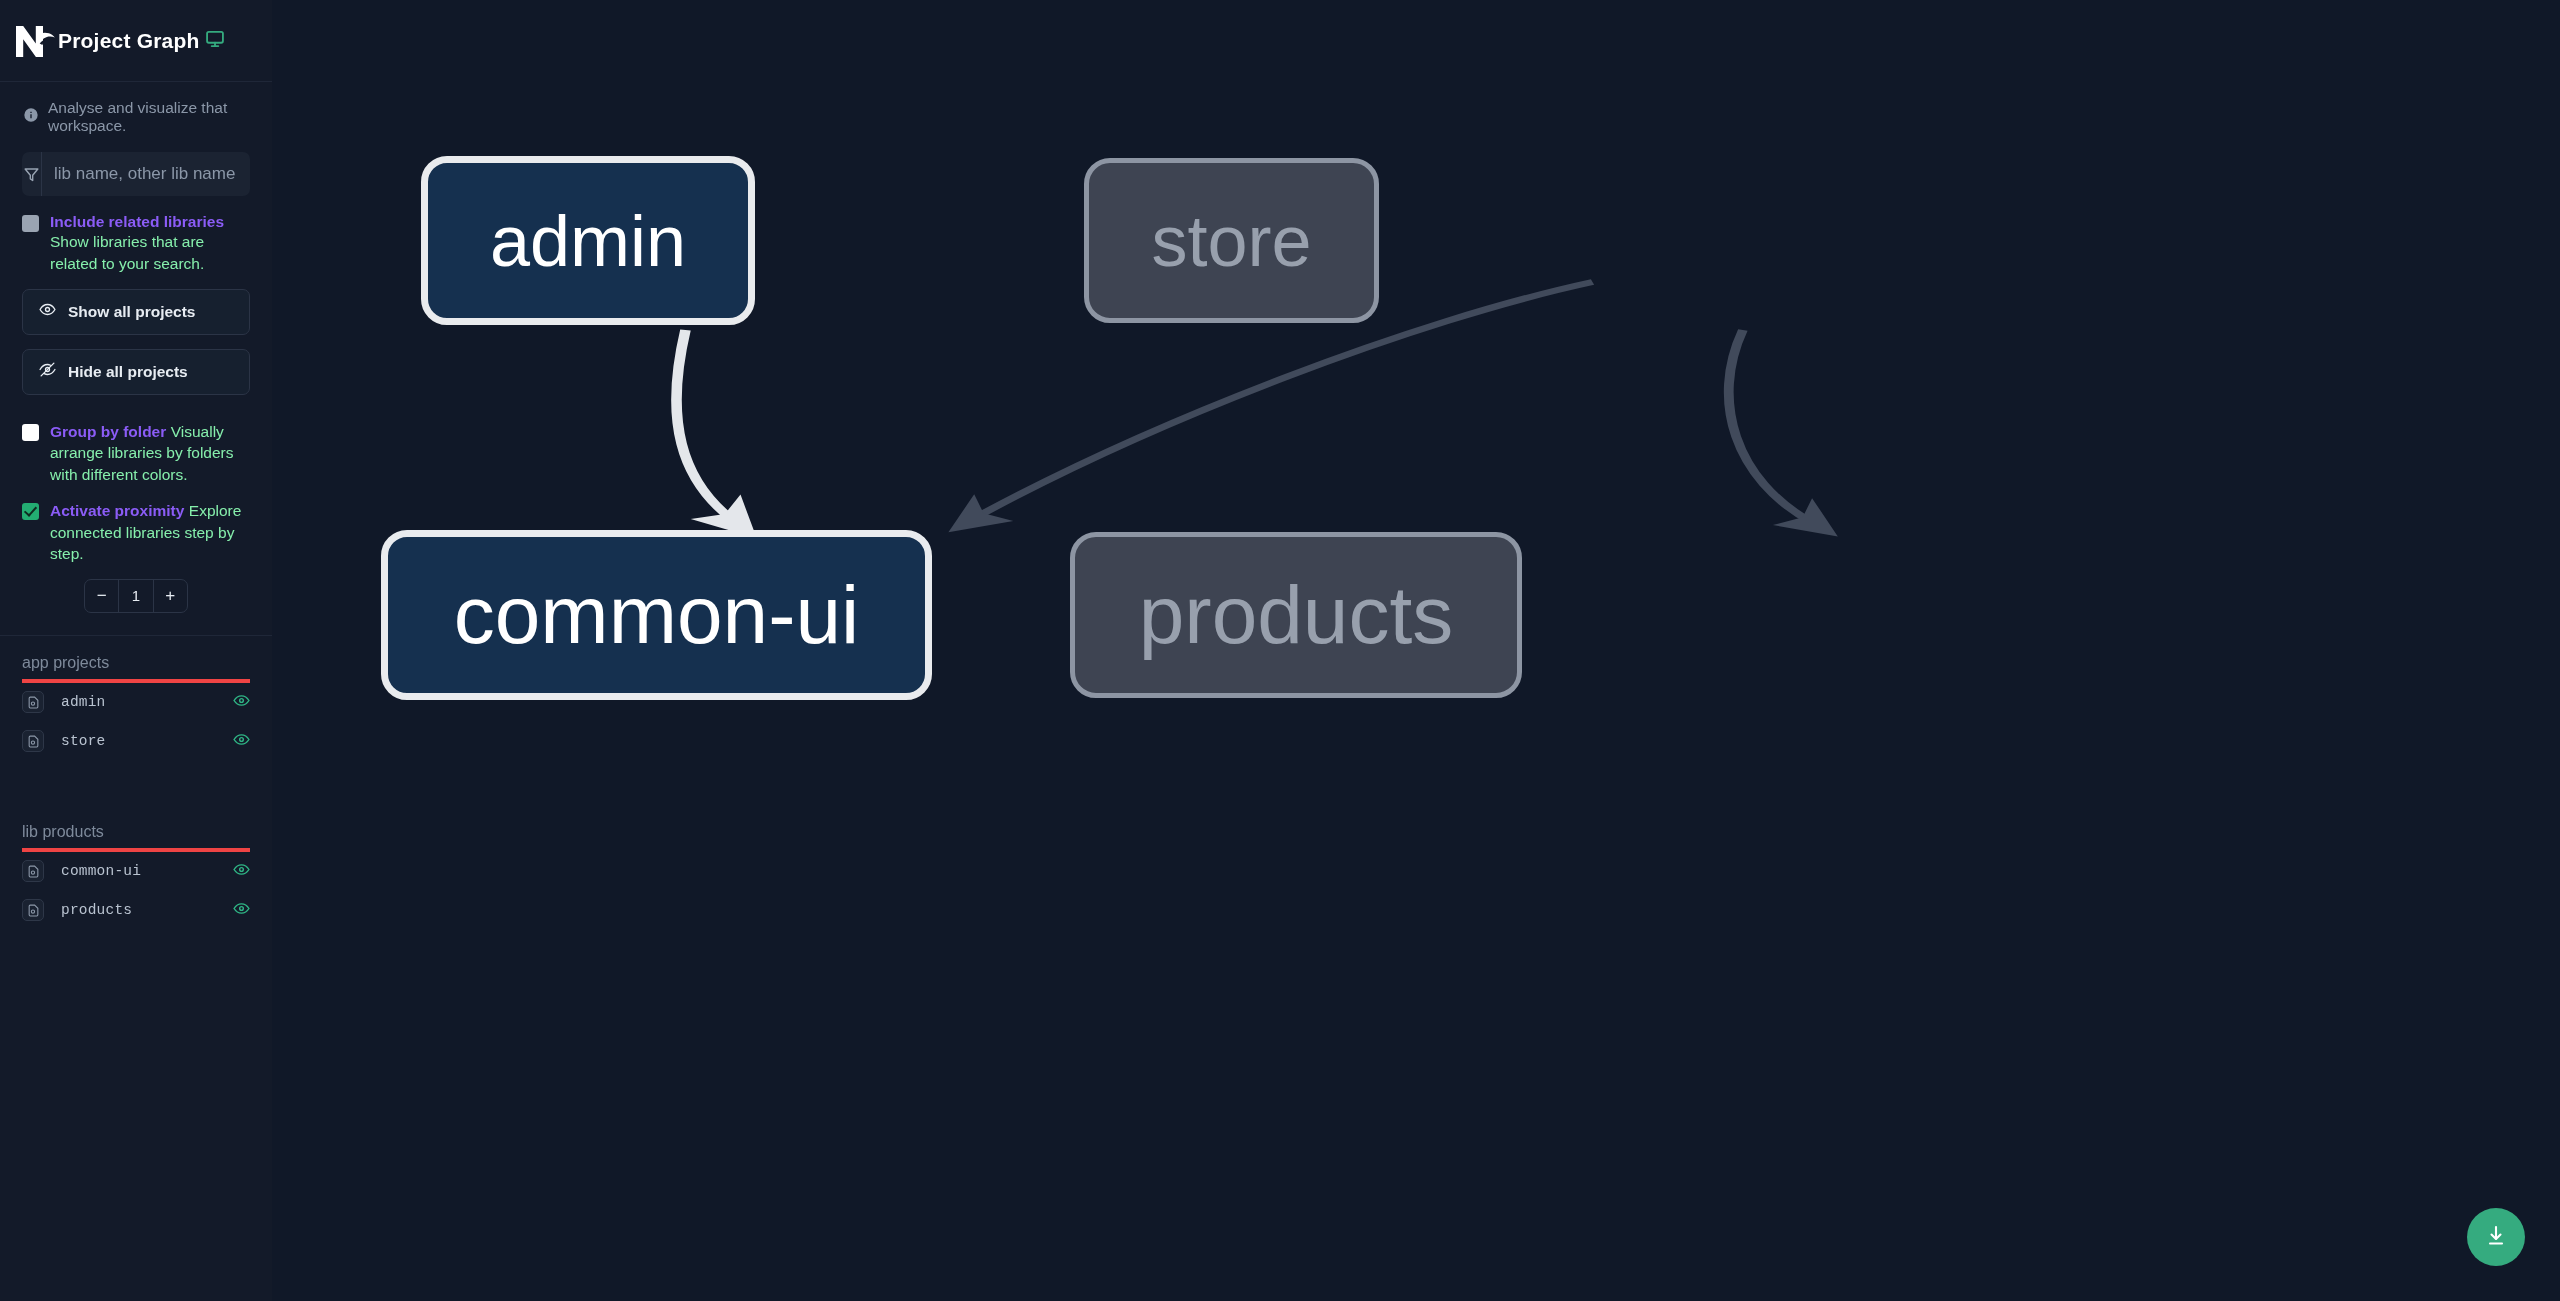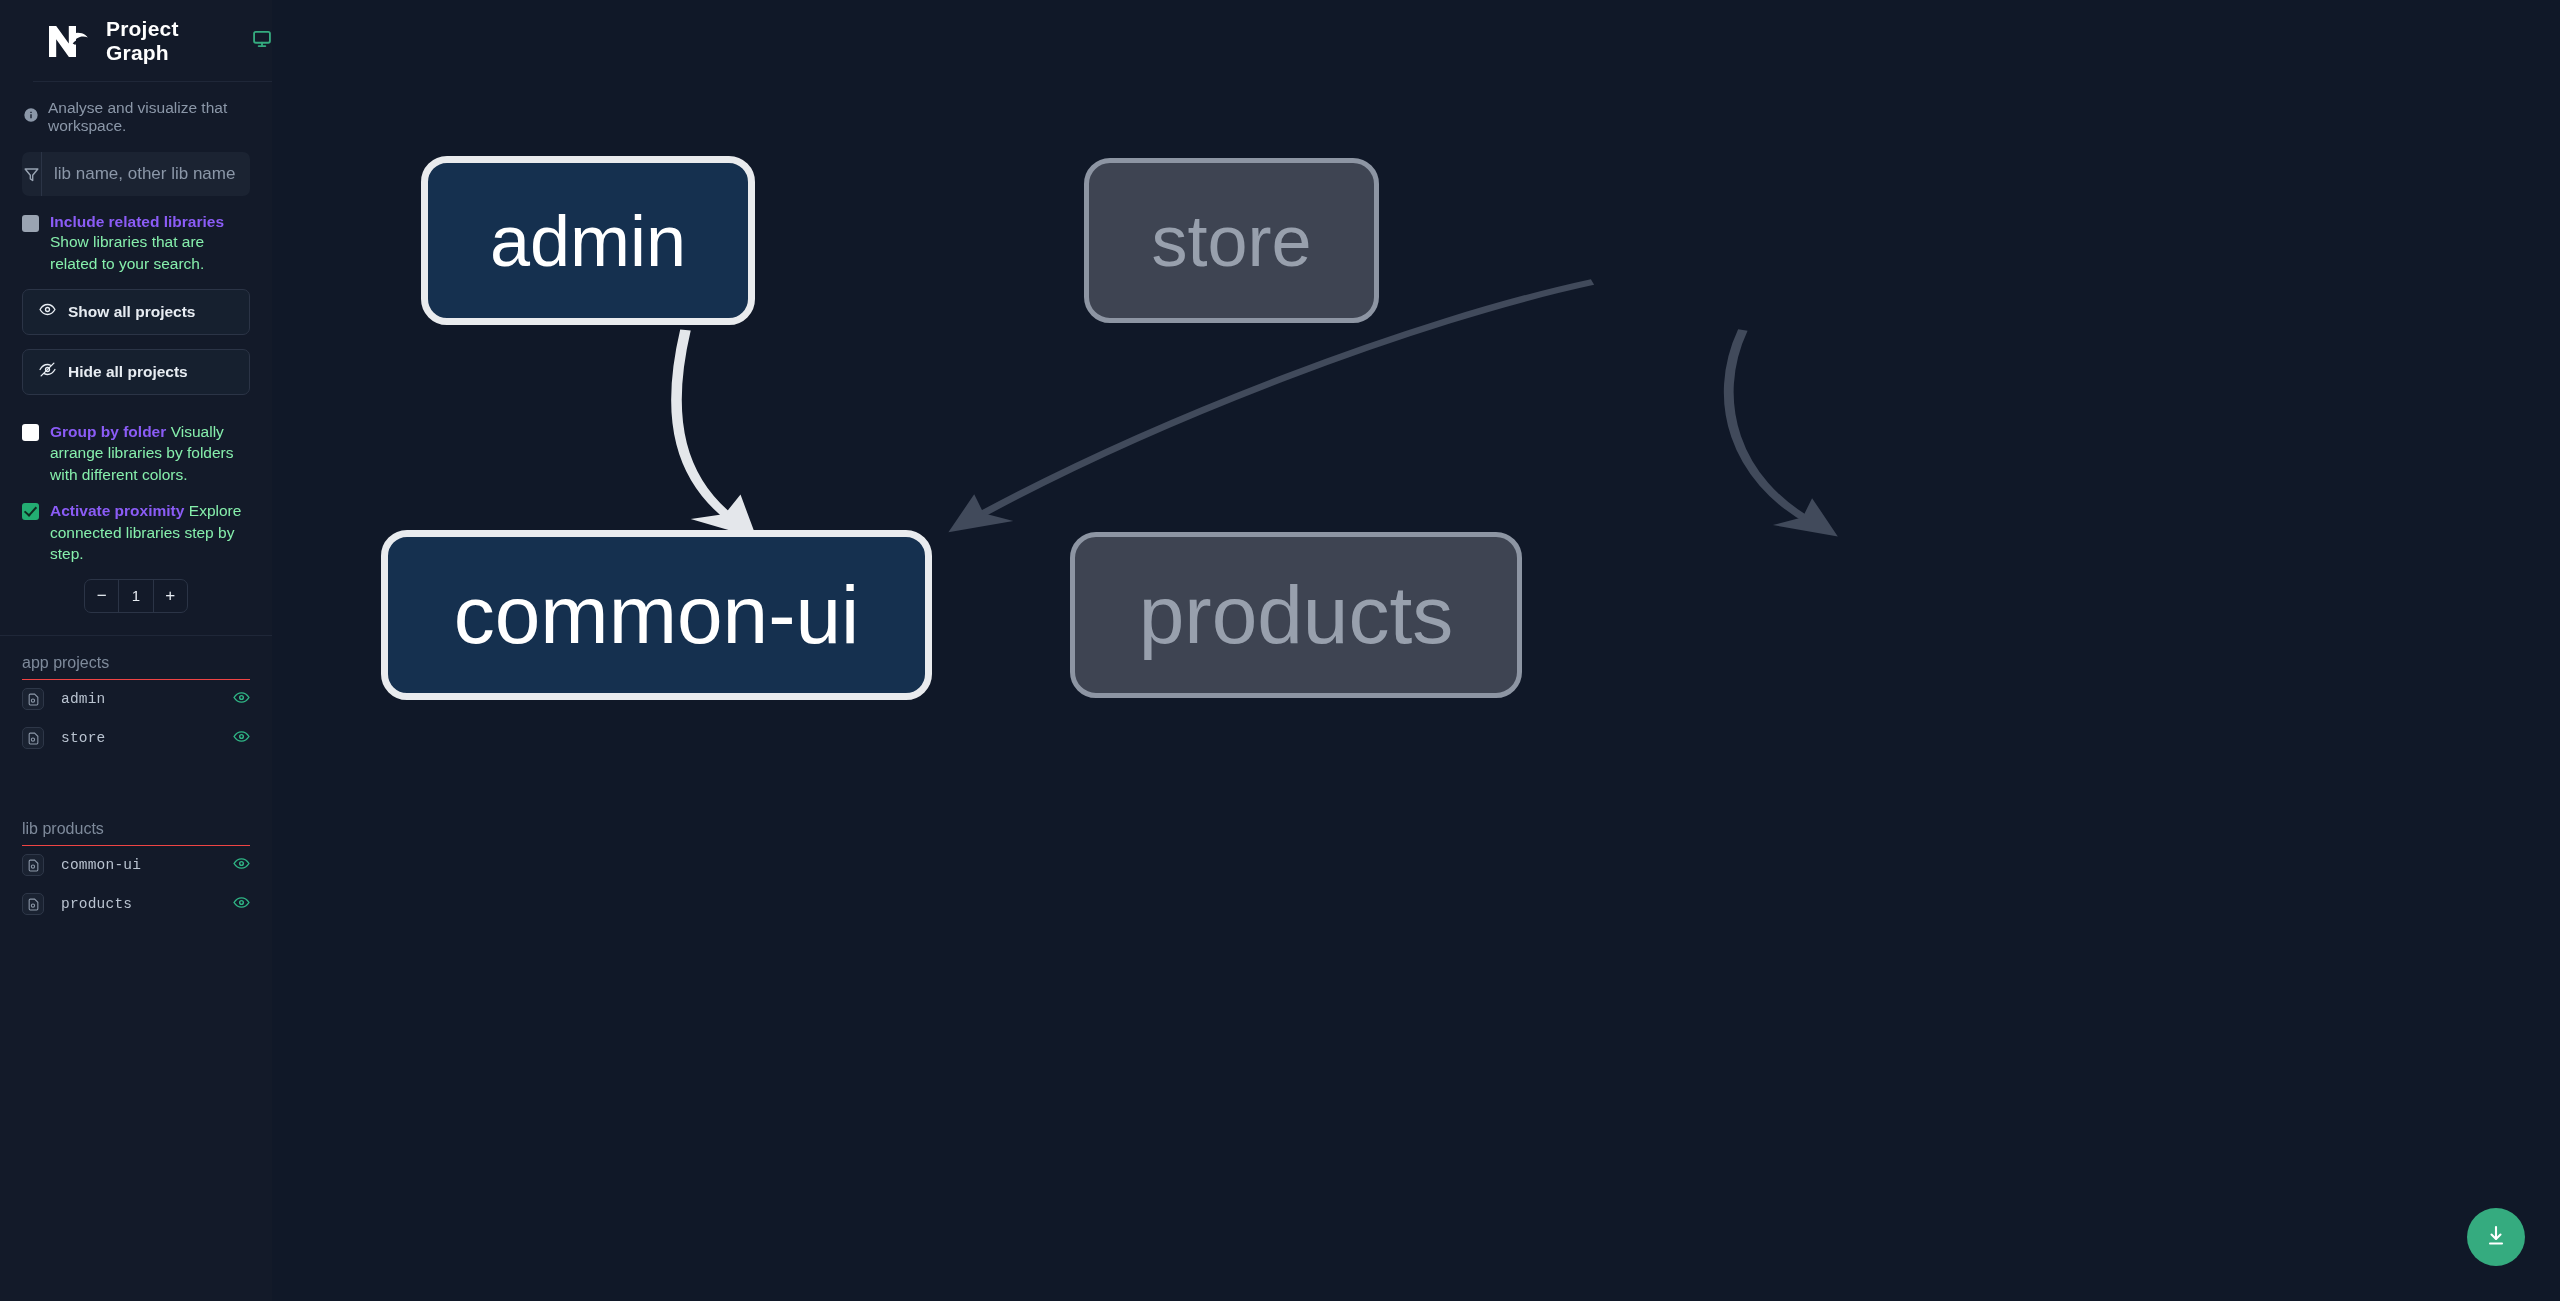--- a/index.html
+++ b/index.html
@@ -14,23 +14,22 @@
   
   .sidebar {
     width: 272px; height: 1301px;
     background: #131a29;
     position: relative;
     flex: 0 0 272px;
     display: flex; flex-direction: column;
   }
   .sb-header {
     height: 82px; display: flex; align-items: center;
-    padding-left: 14px; gap: 17px;
+    padding-left: 14px; gap: 2px;
     border-bottom: 1px solid #1f2738;
-    margin-left: 33px;
   }
   .nx-logo { width: 42px; height: 36px; display:block; }
   .sb-title {
     color: #ffffff; font-size: 21px; font-weight: 700; letter-spacing: .2px;
   }
   .monitor-icon { margin-left: 4px; display:block; }
 
   .sb-tagline {
     display: flex; align-items: center; gap: 9px;
     padding: 17px 14px 12px 23px;
@@ -93,21 +92,21 @@
     flex: 1; display: flex; align-items: center; justify-content: center;
     color: #e7ecf2; font-size: 17px; cursor: pointer;
   }
   .stepper .mid { border-left: 1px solid #2b3446; border-right: 1px solid #2b3446; font-size: 15px; cursor: default; }
 
   .sb-divider { height: 1px; background: #1f2738; margin: 22px 0 0 0; }
 
   .grp { padding: 0 22px; }
   .grp-title {
     color: #7e8a9b; font-size: 16px; padding: 18px 0 7px 0;
-    border-bottom: 1px solid #ef4444;
+    border-bottom: 4px solid #ef4444;
   }
   .proj-row {
     display: flex; align-items: center; height: 39px; gap: 17px; cursor: pointer;
   }
   .proj-ico {
     width: 22px; height: 22px; flex: 0 0 22px;
     border: 1px solid #2e3748; border-radius: 5px;
     background: #1a2231;
     display: flex; align-items: center; justify-content: center;
   }

